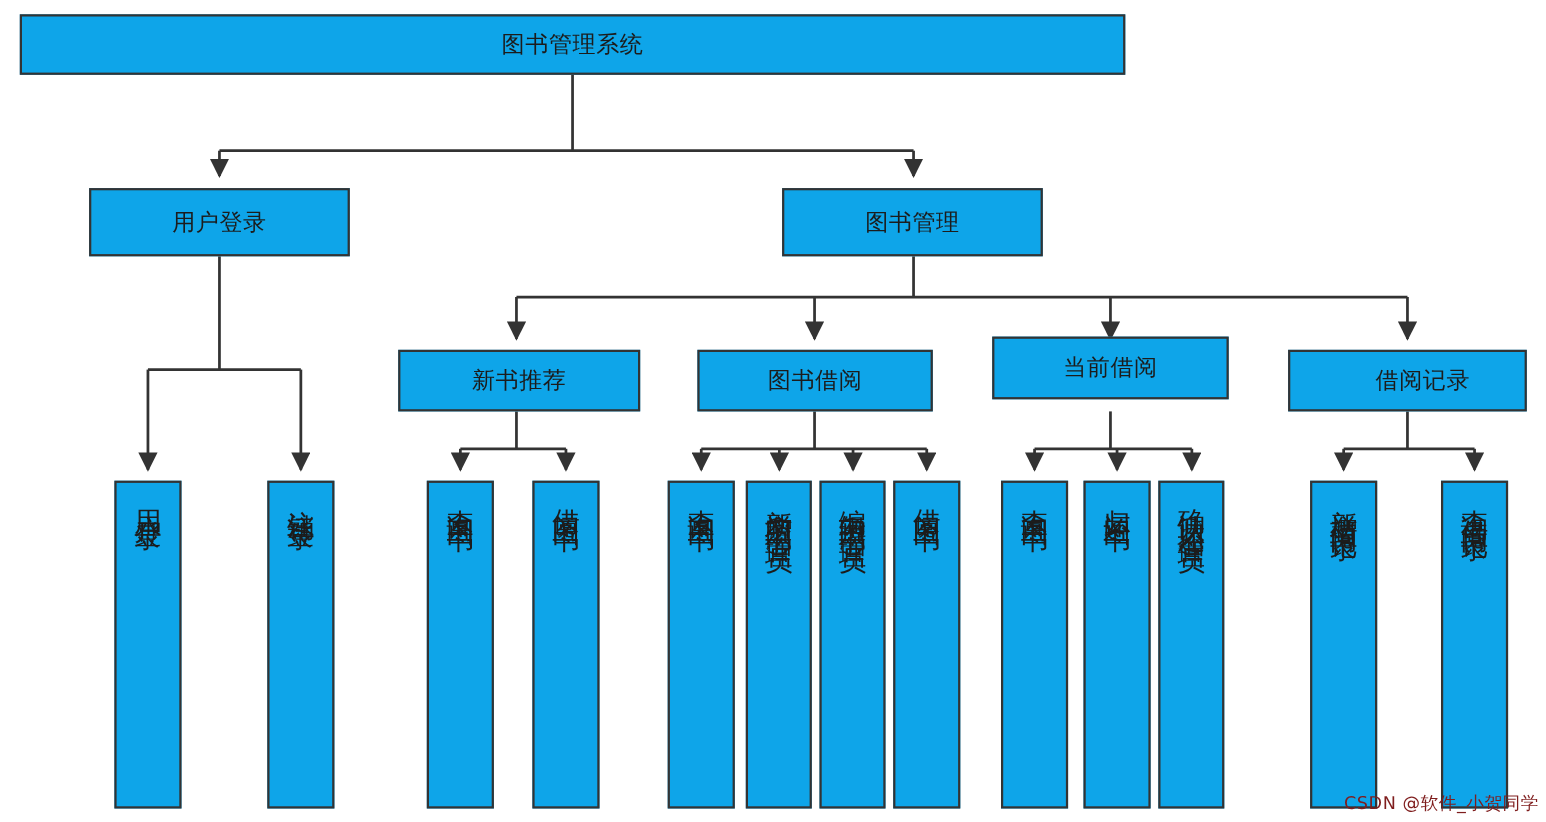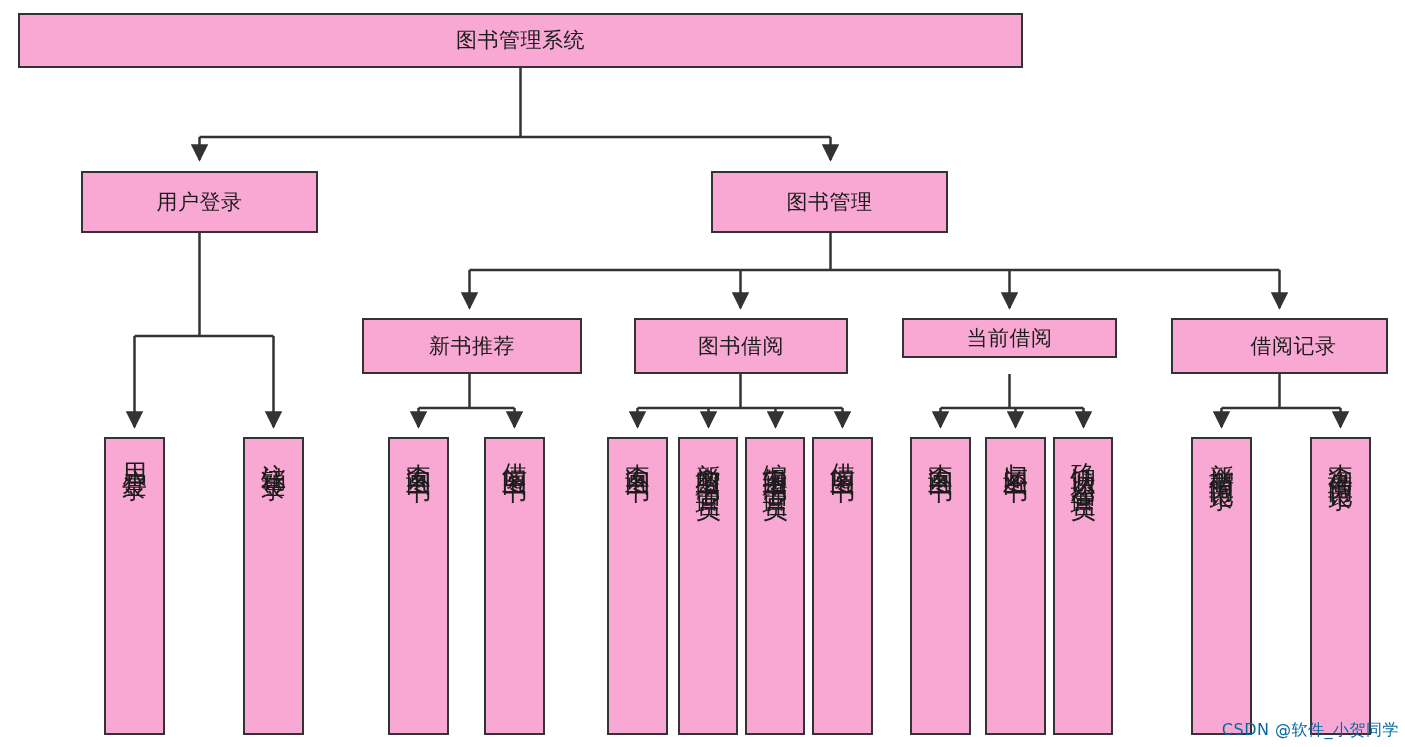--- a/index.html
+++ b/index.html
@@ -23,21 +23,21 @@
     position: absolute;
     left: 0;
     top: 0;
     width: 1405px;
     height: 747px;
     pointer-events: none;
   }
   .node {
     position: absolute;
     box-sizing: border-box;
-    background: #f9a8d4;
+    background: #0ea5e9;
     border: 2.5px solid #333333;
     display: flex;
     align-items: center;
     justify-content: center;
     text-align: center;
   }
   .node .label {
     display: block;
     line-height: 1.18;
     letter-spacing: 0.5px;
@@ -57,21 +57,21 @@
     font-size: 25px;
     letter-spacing: 5px;
     line-height: 1;
     white-space: nowrap;
   }
   #watermark {
     position: absolute;
     right: 6px;
     bottom: 6px;
     font-size: 16px;
-    color: #0369a1;
+    color: #7f1d1d;
     letter-spacing: 0.5px;
     white-space: nowrap;
   }
 </style>
 </head>
 <body>
 
 <div id="diagram-root">
 
   <svg id="edge-layer" viewBox="0 0 1405 747" xmlns="http://www.w3.org/2000/svg">
@@ -135,21 +135,21 @@
   <div class="node horiz" style="left: 711px; top: 171px; width: 237px; height: 62px; text-align: right;">
     <span class="label">图书管理</span>
   </div>
 
   <div class="node horiz" style="left: 362px; top: 318px; width: 220px; height: 56px;">
     <span class="label">新书推荐</span>
   </div>
   <div class="node horiz" style="left: 634px; top: 318px; width: 214px; height: 56px;">
     <span class="label">图书借阅</span>
   </div>
-  <div class="node horiz" style="left: 902px; top: 318px; width: 215px; height: 40px;">
+  <div class="node horiz" style="left: 902px; top: 306px; width: 215px; height: 57px;">
     <span class="label">当前借阅</span>
   </div>
   <div class="node horiz" style="left: 1171px; top: 318px; width: 217px; height: 56px; padding-left: 28px;">
     <span class="label">借阅记录</span>
   </div>
 
   <div class="node vert" style="left: 104px; top: 437px; width: 61px; height: 298px;">
     <span class="label">用户登录</span>
   </div>
   <div class="node vert" style="left: 243px; top: 437px; width: 61px; height: 298px;">

